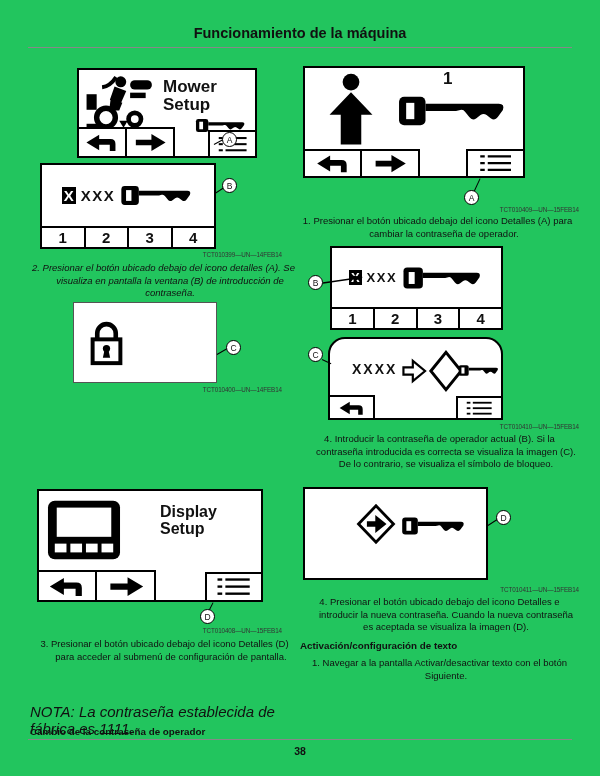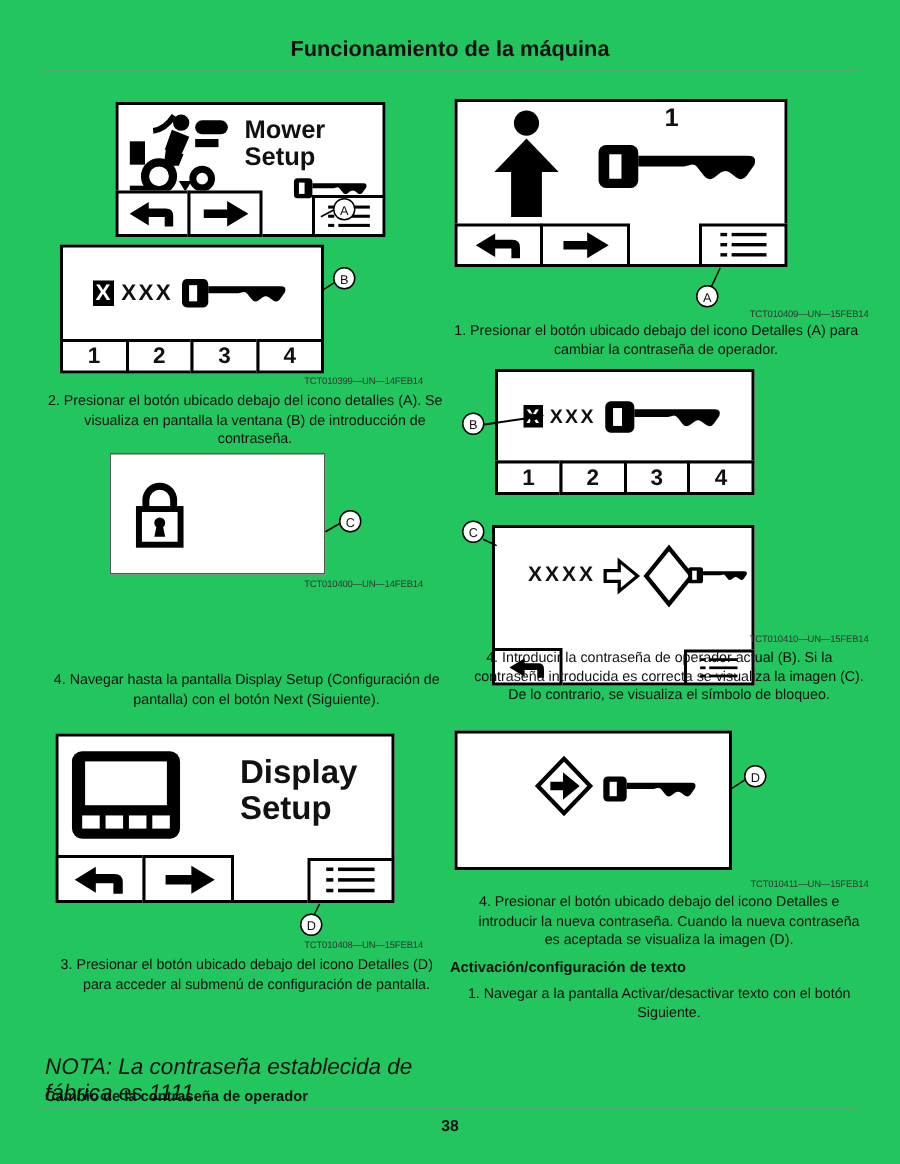--- a/index.html
+++ b/index.html
@@ -116,52 +116,51 @@
     <div class="digit-cell">2</div>
     <div class="digit-cell">3</div>
     <div class="digit-cell">4</div>
   </div>
   <div class="abs leader" style="left:215px;top:193px;width:11px;transform:rotate(-33deg);"></div>
   <div class="abs callout" style="left:222px;top:178px;">
       <span>B</span>
     </div>
   <div class="abs caption" style="left:40px;top:251px;width:242px;">TCT010399—UN—14FEB14</div>
 
-  <div class="abs body-text" style="left:30px;top:262px;width:254px;">2. Presionar el botón ubicado debajo del icono detalles (A). Se visualiza en pantalla la ventana (B) de introducción de contraseña.</div>
+  <div class="abs body-text" style="left:30px;top:262px;width:254px;font-style:italic;">2. Presionar el botón ubicado debajo del icono detalles (A). Se visualiza en pantalla la ventana (B) de introducción de contraseña.</div>
 
   <div class="abs thin-box" style="left:73px;top:302px;width:144px;height:81px;">
     <div class="abs" style="left:14px;top:13px;">
       <svg width="37" height="52" viewBox="0 0 56 70">
         <path d="M14 34 V22 a14 14 0 0 1 28 0 V34" fill="none" stroke="#000" stroke-width="7"></path>
         <rect x="7" y="31" width="42" height="36" fill="#fff" stroke="#000" stroke-width="6"></rect>
         <circle cx="28" cy="45" r="5.5" fill="#000"></circle>
         <path d="M25 47 L31 47 L33.5 59 L22.5 59 Z" fill="#000"></path>
       </svg>
     </div>
   </div>
   <div class="abs leader" style="left:217px;top:354px;width:11px;transform:rotate(-30deg);"></div>
   <div class="abs callout" style="left:226px;top:340px;">
       <span>C</span>
     </div>
   <div class="abs caption" style="left:40px;top:386px;width:242px;">TCT010400—UN—14FEB14</div>
 
-  <div class="abs body-text" style="left:30px;top:448px;width:256px;">4. Navegar hasta la pantalla Display Setup (Configuración de pantalla) con el botón Next (Siguiente).</div>
 
   <div class="abs screen-box" style="left:37px;top:489px;width:226px;height:113px;">
     <div class="abs" style="left:8px;top:8px;">
       <svg width="74" height="62" viewBox="0 0 76 62">
         <rect x="1" y="1" width="74" height="60" rx="7" fill="#000"></rect>
         <rect x="10" y="8" width="56" height="30" fill="#fff"></rect>
         <rect x="8" y="45" width="12" height="9" fill="#fff"></rect>
         <rect x="24" y="45" width="12" height="9" fill="#fff"></rect>
         <rect x="40" y="45" width="12" height="9" fill="#fff"></rect>
         <rect x="56" y="45" width="12" height="9" fill="#fff"></rect>
       </svg>
     </div>
-    <div class="abs screen-title" style="left:121px;top:12px;font-size:22px;">
+    <div class="abs screen-title" style="left:121px;top:12px;font-size:16px;">
       <div>Display</div>
       <div>Setup</div>
     </div>
     <div class="nav-cell" style="left:-2px;bottom:-2px;width:60px;height:32px;">
       <span>
         <svg width="38" height="25" viewBox="0 0 48 32">
             <path d="M2 16 L20 5 L20 11 H36 Q43 11 43 18 V28 H35 V19 H20 V27 Z" fill="#000"></path>
           </svg>
       </span>
     </div>
@@ -265,21 +264,21 @@
     <div class="digit-cell">4</div>
   </div>
   <div class="abs callout" style="left:308px;top:275px;">
       <span>B</span>
     </div>
   <svg class="abs" style="left:322px;top:272px;" width="44" height="16" viewBox="0 0 44 16">
     <path d="M1 11 L32 6.5" stroke="#000" stroke-width="1.3" fill="none"></path>
     <path d="M41 5 L30 3.5 L32 9.5 Z" fill="#000"></path>
   </svg>
 
-  <div class="abs screen-box" style="left:328px;top:350px;width:175px;height:107px;">
+  <div class="abs screen-box" style="left:328px;top:337px;width:175px;height:83px;border-radius:17px;">
     <div class="abs pw-rest" style="left:22px;top:22px;font-size:14px;letter-spacing:2px;">XXXX</div>
     <div class="abs" style="left:72px;top:8px;">
       <svg width="62" height="48" viewBox="0 0 86 66">
         <path d="M2 28 h13 v-9 l17 14 -17 14 v-9 H2 z" fill="#fff" stroke="#000" stroke-width="3"></path>
         <path d="M40 33 L61 7 L82 33 L61 59 Z" fill="#fff" stroke="#000" stroke-width="4"></path>
       </svg>
     </div>
     <div class="abs" style="left:128px;top:22px;">
       <svg width="42" height="19" viewBox="0 0 110 36">
         <rect x="2" y="4" width="26" height="28" rx="5" fill="#000"></rect>

